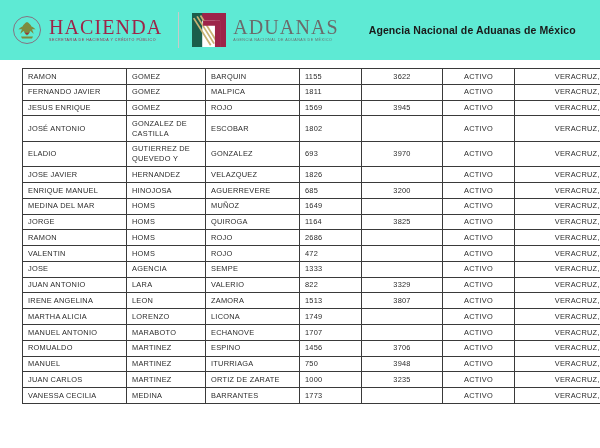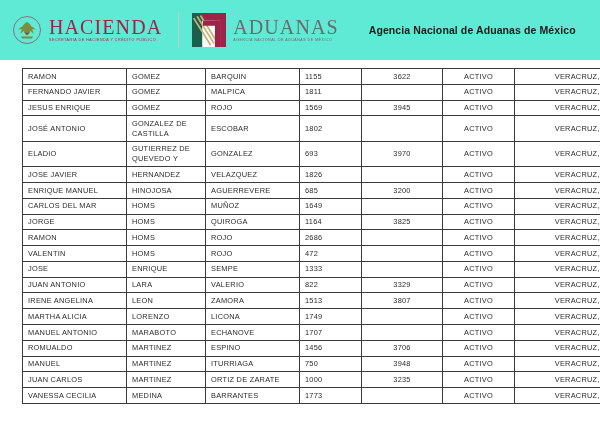--- a/index.html
+++ b/index.html
@@ -235,21 +235,21 @@
         <tr>
           <td class="c-nombre">ENRIQUE MANUEL</td>
           <td class="c-paterno">HINOJOSA</td>
           <td class="c-materno">AGUERREVERE</td>
           <td class="c-num1">685</td>
           <td class="c-num2">3200</td>
           <td class="c-estatus">ACTIVO</td>
           <td class="c-plaza">VERACRUZ, VER.</td>
         </tr>
         <tr>
-          <td class="c-nombre">CARLOS DEL MAR</td>
+          <td class="c-nombre">MEDINA DEL MAR</td>
           <td class="c-paterno">HOMS</td>
           <td class="c-materno">MUÑOZ</td>
           <td class="c-num1">1649</td>
           <td class="c-num2"></td>
           <td class="c-estatus">ACTIVO</td>
           <td class="c-plaza">VERACRUZ, VER.</td>
         </tr>
         <tr>
           <td class="c-nombre">JORGE</td>
           <td class="c-paterno">HOMS</td>
@@ -272,21 +272,21 @@
           <td class="c-nombre">VALENTIN</td>
           <td class="c-paterno">HOMS</td>
           <td class="c-materno">ROJO</td>
           <td class="c-num1">472</td>
           <td class="c-num2"></td>
           <td class="c-estatus">ACTIVO</td>
           <td class="c-plaza">VERACRUZ, VER.</td>
         </tr>
         <tr>
           <td class="c-nombre">JOSE</td>
-          <td class="c-paterno">ENRIQUE</td>
+          <td class="c-paterno">AGENCIA</td>
           <td class="c-materno">SEMPE</td>
           <td class="c-num1">1333</td>
           <td class="c-num2"></td>
           <td class="c-estatus">ACTIVO</td>
           <td class="c-plaza">VERACRUZ, VER.</td>
         </tr>
         <tr>
           <td class="c-nombre">JUAN ANTONIO</td>
           <td class="c-paterno">LARA</td>
           <td class="c-materno">VALERIO</td>

